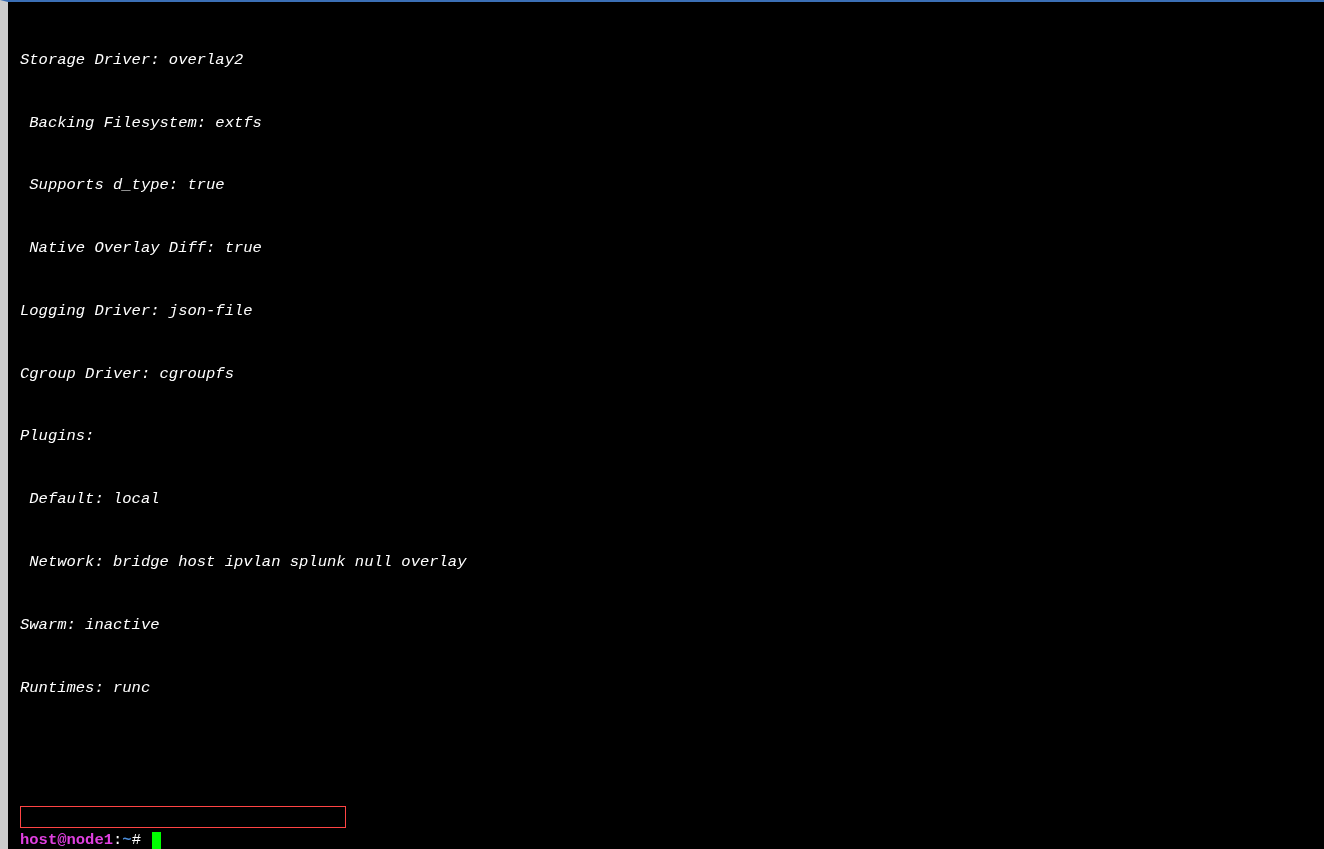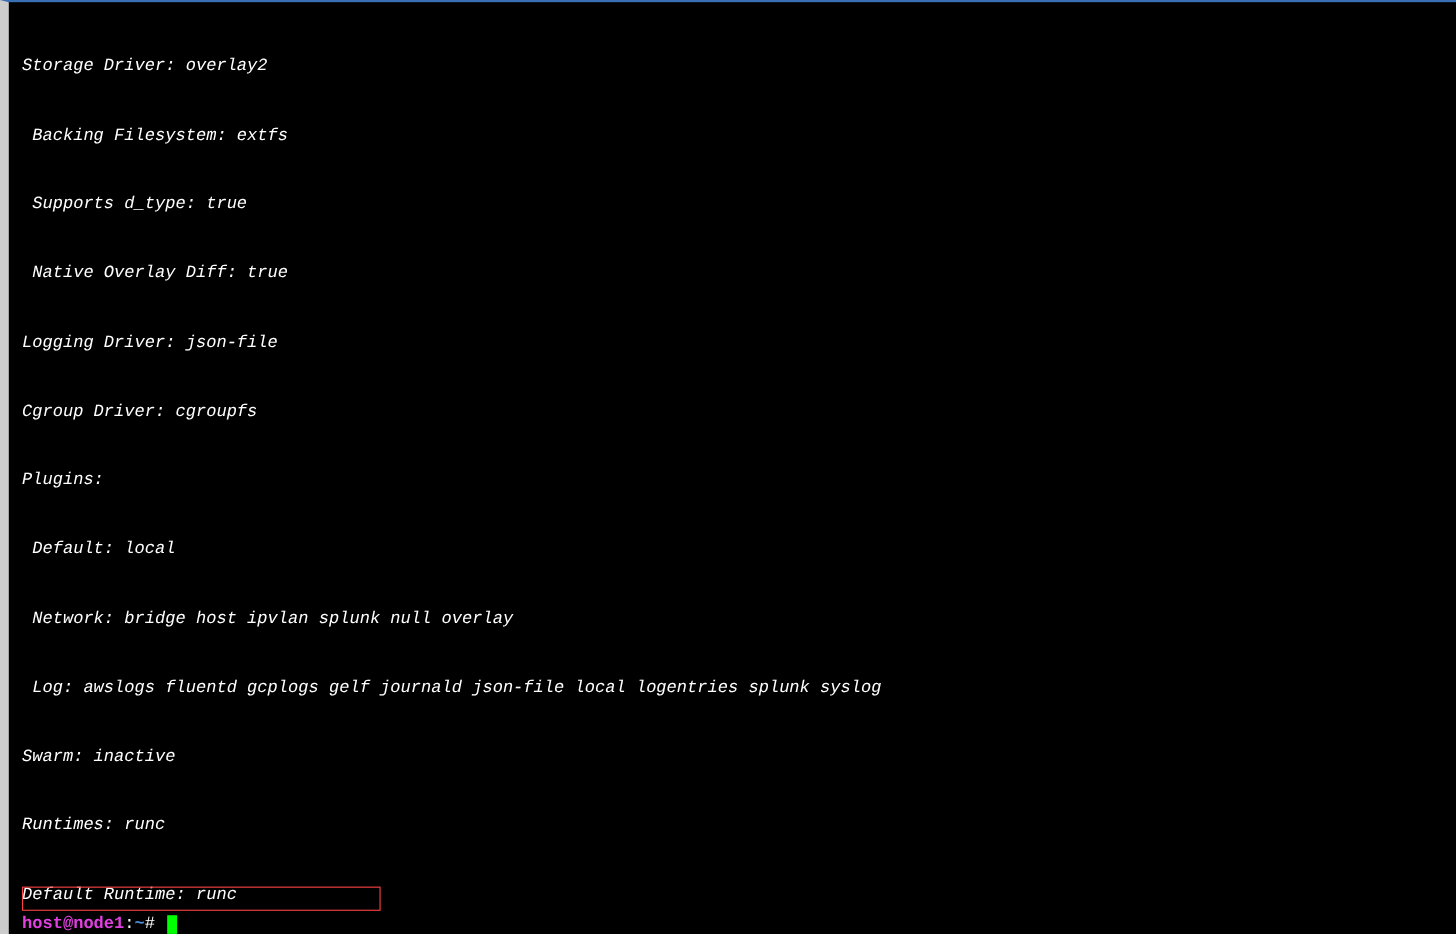--- a/index.html
+++ b/index.html
@@ -71,24 +71,22 @@
 <div class="terminal">
   <span class="line">Storage Driver: overlay2</span>
   <span class="line"> Backing Filesystem: extfs</span>
   <span class="line"> Supports d_type: true</span>
   <span class="line"> Native Overlay Diff: true</span>
   <span class="line">Logging Driver: json-file</span>
   <span class="line">Cgroup Driver: cgroupfs</span>
   <span class="line">Plugins:</span>
   <span class="line"> Default: local</span>
   <span class="line"> Network: bridge host ipvlan splunk null overlay</span>
-  <span class="line"> Log: awslogs fluentd gcplogs gelf journald json-file local logentries splunk syslog</span>
   <span class="line">Swarm: inactive</span>
   <span class="line">Runtimes: runc</span>
-  <span class="line">Default Runtime: runc</span>
   
   
   
   
   
   
   
   
   
   

